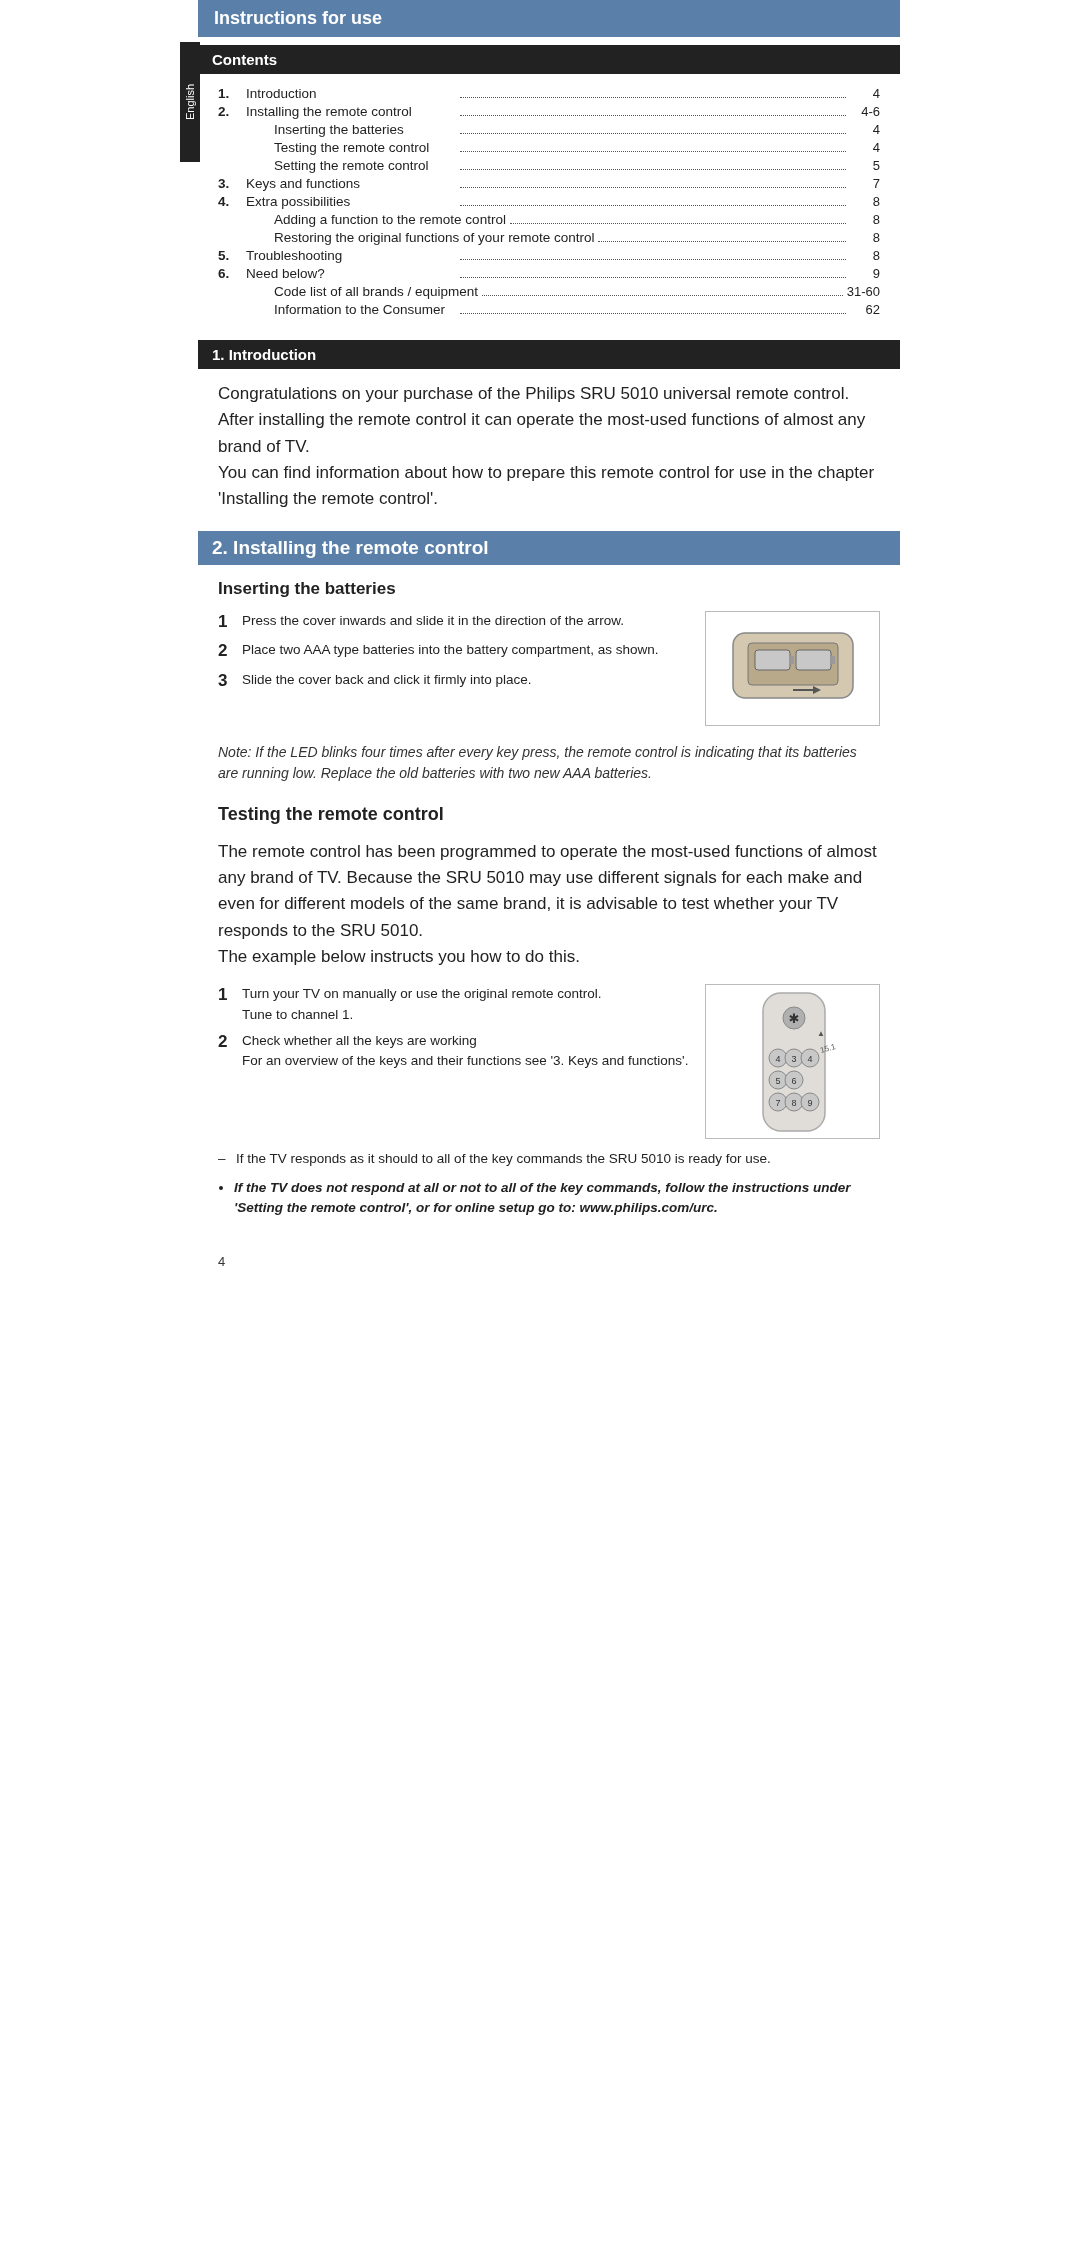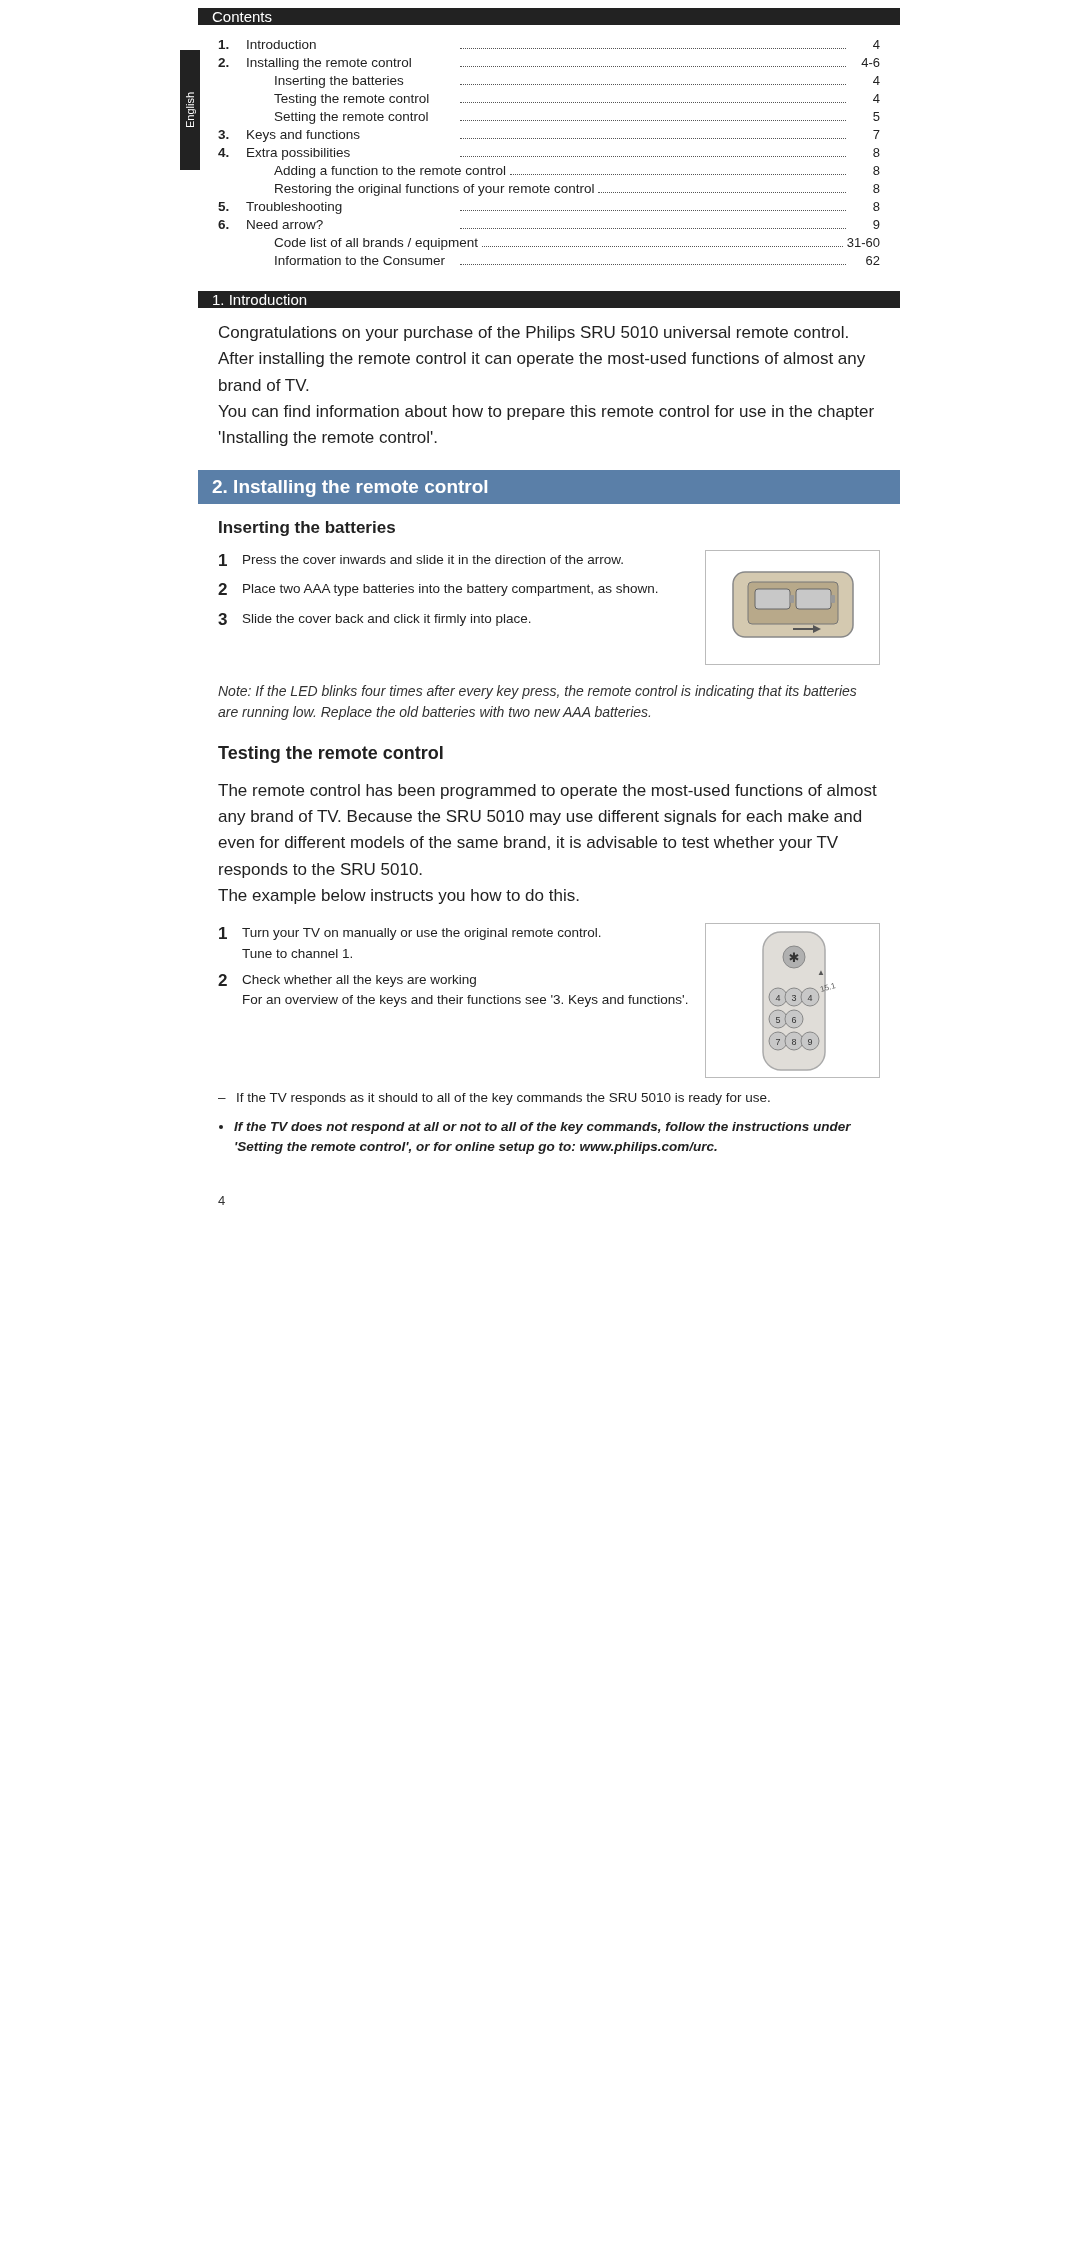--- a/index.html
+++ b/index.html
@@ -19,22 +19,22 @@
       font-size: 18px;
       font-weight: bold;
       padding: 8px 16px;
       margin-bottom: 2px;
     }
 
     .section-header {
       background: #222;
       color: #fff;
       font-size: 15px;
-      font-weight: normal;
-      padding: 0 14px;
+      font-weight: bold;
+      padding: 6px 14px;
       margin-bottom: 6px;
       margin-top: 8px;
     }
 
     .subsection-header {
       background: #5a7fa8;
       color: #fff;
       font-size: 19px;
       font-weight: bold;
       padding: 6px 14px;
@@ -223,20 +223,23 @@
   </style>
 </head>
 <body>
 
 <div class="page-wrapper">
 
   <div class="sidebar-lang">
     <span>English</span>
   </div>
 
+  <div class="page-header">
+    <span>Instructions for use</span>
+  </div>
 
   <div class="section-header">
     <span>Contents</span>
   </div>
 
   <div class="contents-table" id="contents-rows">
   <div class="entry">
         <span class="num">1.</span>
         <span class="title">Introduction</span>
         <span class="dots"></span>
@@ -291,21 +294,21 @@
         <span class="page-num">8</span>
       </div>
       <div class="entry">
         <span class="num">5.</span>
         <span class="title">Troubleshooting</span>
         <span class="dots"></span>
         <span class="page-num">8</span>
       </div>
       <div class="entry">
         <span class="num">6.</span>
-        <span class="title">Need arrow?</span>
+        <span class="title">Need below?</span>
         <span class="dots"></span>
         <span class="page-num">9</span>
       </div>
       <div class="entry">
         <span class="num"></span>
         <span class="title normal">Code list of all brands / equipment</span>
         <span class="dots"></span>
         <span class="page-num">31-60</span>
       </div>
       <div class="entry">

